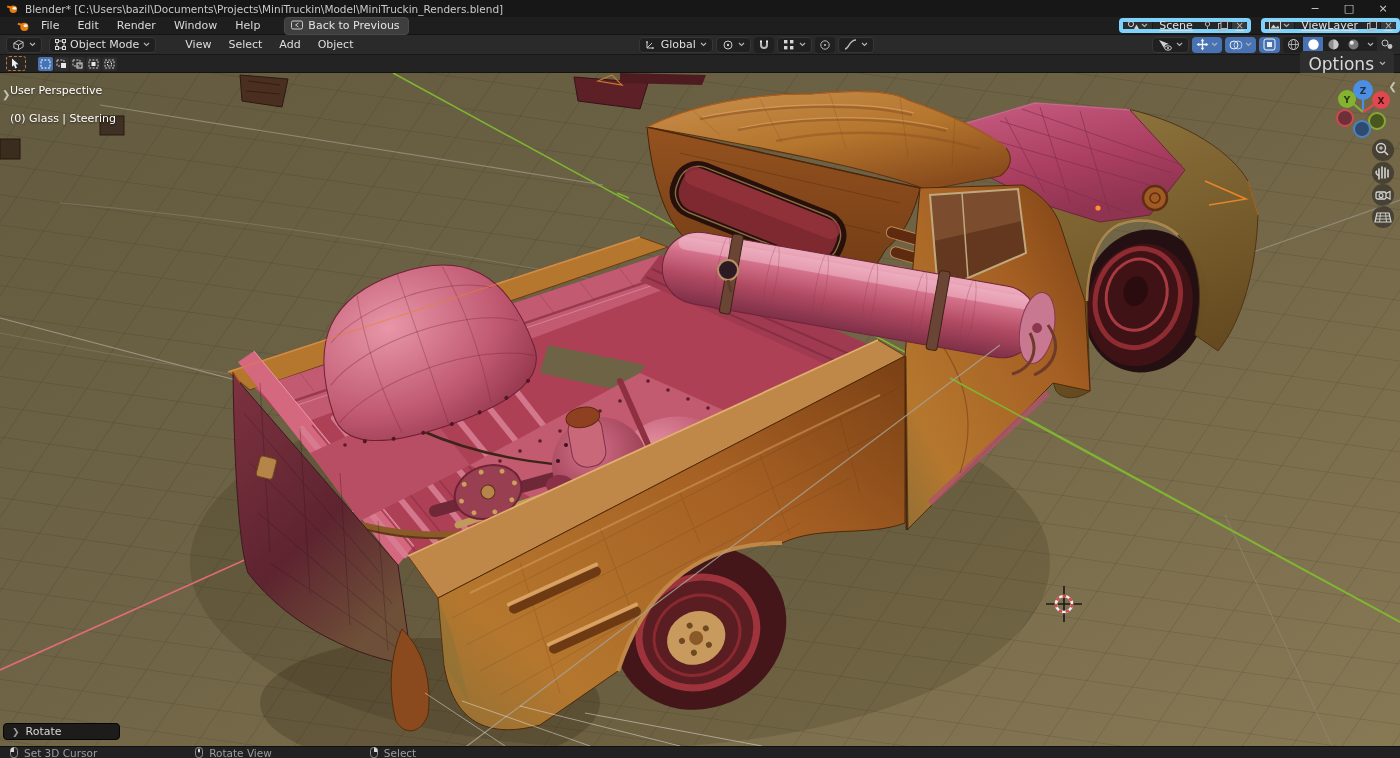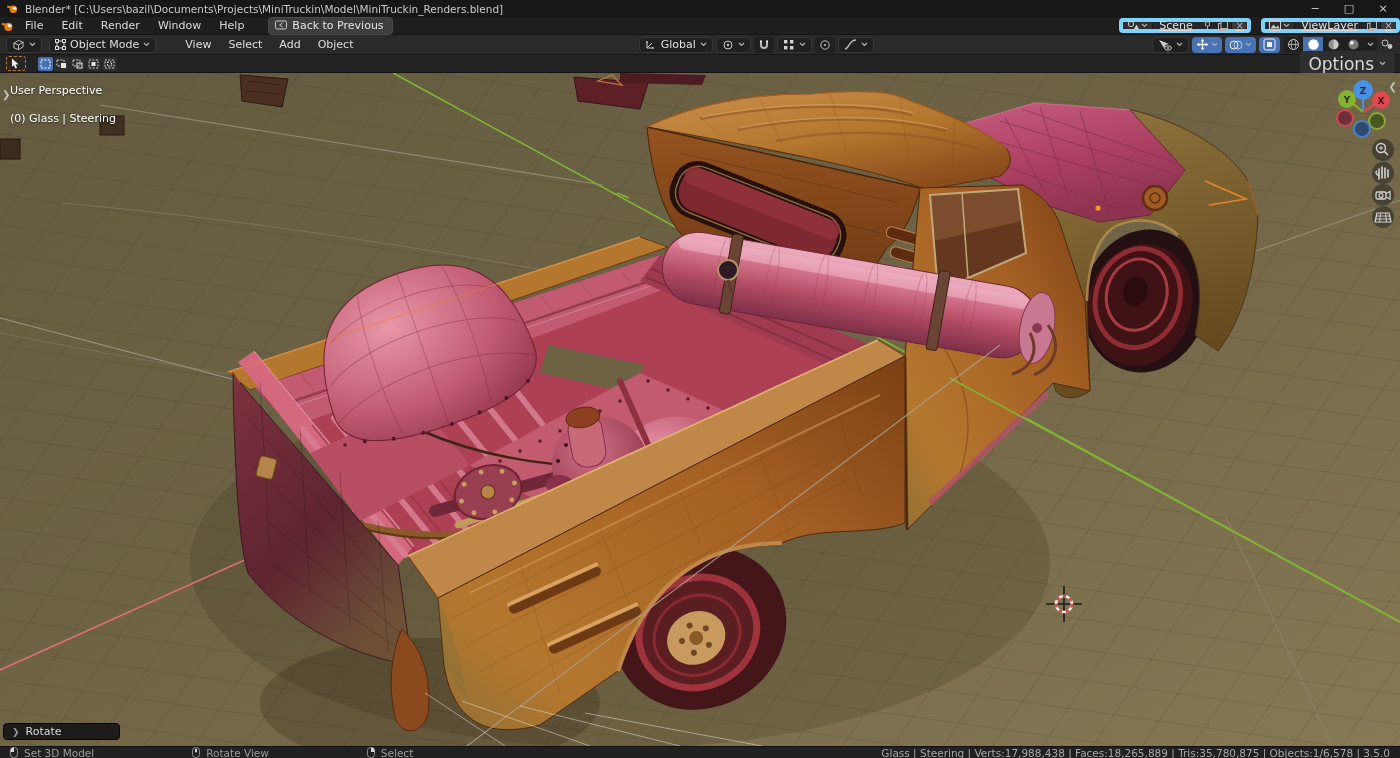--- a/index.html
+++ b/index.html
@@ -4,21 +4,21 @@
 <style>
   * { margin:0; padding:0; box-sizing:border-box; }
   html,body { width:1400px; height:758px; overflow:hidden; background:#111;
     font-family:"DejaVu Sans","Liberation Sans",sans-serif; }
   .bar { display:flex; align-items:center; width:1400px; }
   
   #titlebar { height:17px; background:#171717; color:#c9c9c9; font-size:10.5px; padding-left:6px; gap:6px; }
   #titlebar .wbtns { margin-left:auto; display:flex; }
   #titlebar .wbtn { width:34px; height:17px; display:flex; align-items:center; justify-content:center; color:#cfcfcf; font-size:11px; }
   
-  #menubar { height:18px; background:#1e1e1e; color:#d9d9d9; font-size:11px; gap:2px; padding-left:0; border-bottom:1px solid #141414;}
+  #menubar { height:18px; background:#1e1e1e; color:#d9d9d9; font-size:11px; gap:2px; padding-left:16px; border-bottom:1px solid #141414;}
   .menu-item { padding:2px 8px; border-radius:3px; }
   .back-btn { margin-left:14px; background:#3e3e3e; border:1px solid #4a4a4a; border-radius:4px;
     padding:1px 8px 2px 6px; display:flex; align-items:center; gap:5px; color:#e3e3e3; }
   .id-block { display:flex; align-items:center; background:#262626; border:4px solid #7dd3fc; border-radius:4px; height:15px; margin-left:8px;text-decoration:underline; }
   .id-block .icobox { display:flex; align-items:center; gap:2px; padding:0 4px; background:#2e2e2e; border-right:1px solid #191919; height:100%; border-radius:4px 0 0 4px;}
   .id-block .txt { padding:0 6px; color:#e0e0e0; min-width:46px; }
   .id-block .sq { display:flex; align-items:center; justify-content:center; width:16px; height:100%; color:#b5b5b5; font-size:10px; }
   .id-block .xb { background:#3a3a3a; border-radius:0 4px 4px 0; border-left:1px solid #191919;}
   #menubar .spacer, #vheader .spacer { flex:1; }
   
@@ -767,30 +767,29 @@
   <span>Rotate</span>
 </div>
 </div>
 
 <div id="statusbar">
   <span class="hint">
     <svg width="8" height="11" viewBox="0 0 8 11">
       <rect x="0.5" y="0.5" width="7" height="10" rx="3" fill="none" stroke="#909090"></rect>
       <path d="M0.5 3.5 A3 3 0 0 1 4 0.5 V5 H0.5 Z" fill="#d8d8d8"></path>
       </svg>
-    <span>Set 3D Model</span>
+    <span>Set 3D Cursor</span>
   </span>
   <span class="hint">
     <svg width="8" height="11" viewBox="0 0 8 11">
       <rect x="0.5" y="0.5" width="7" height="10" rx="3" fill="none" stroke="#909090"></rect>
       <rect x="3" y="1.5" width="2" height="4" rx="1" fill="#d8d8d8"></rect>
       </svg>
     <span>Rotate View</span>
   </span>
   <span class="hint">
     <svg width="8" height="11" viewBox="0 0 8 11">
       <rect x="0.5" y="0.5" width="7" height="10" rx="3" fill="none" stroke="#909090"></rect>
       <path d="M7.5 3.5 A3 3 0 0 0 4 0.5 V5 H7.5 Z" fill="#d8d8d8"></path>
       </svg>
     <span>Select</span>
   </span>
-  <span class="stats">Glass | Steering | Verts:17,988,438 | Faces:18,265,889 | Tris:35,780,875 | Objects:1/6,578 | 3.5.0</span>
 </div>
 
 </body></html>

